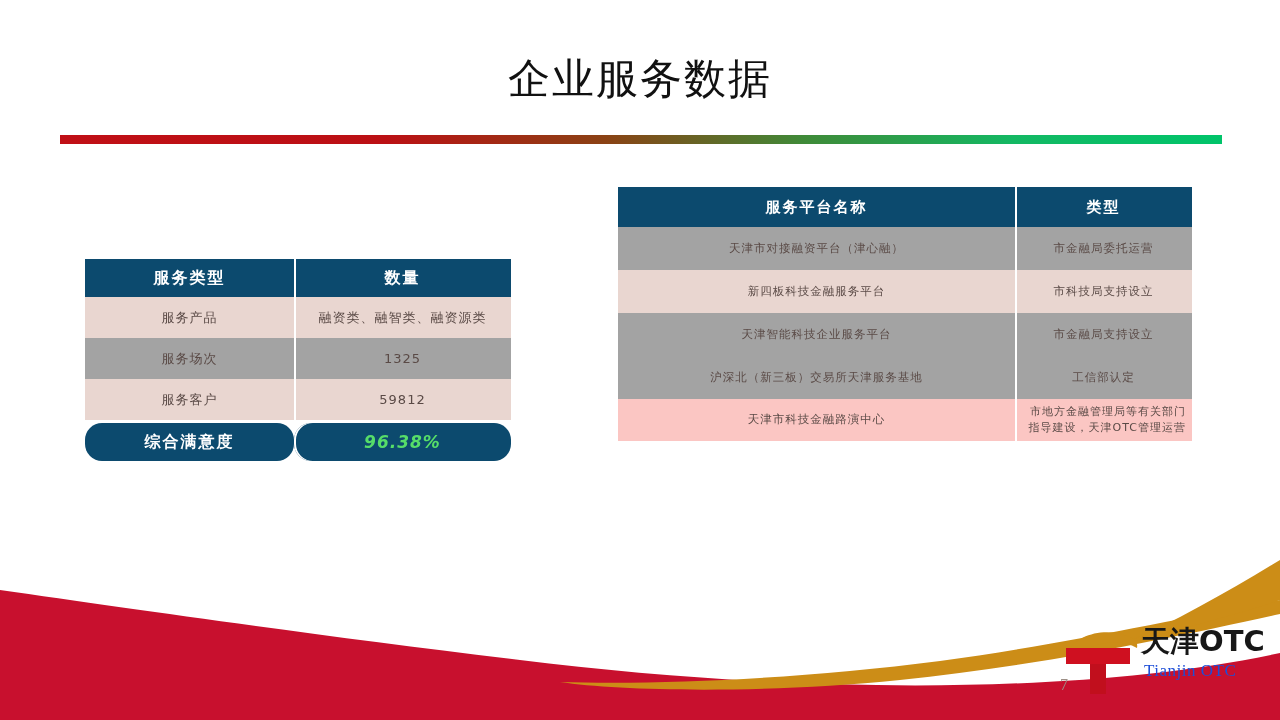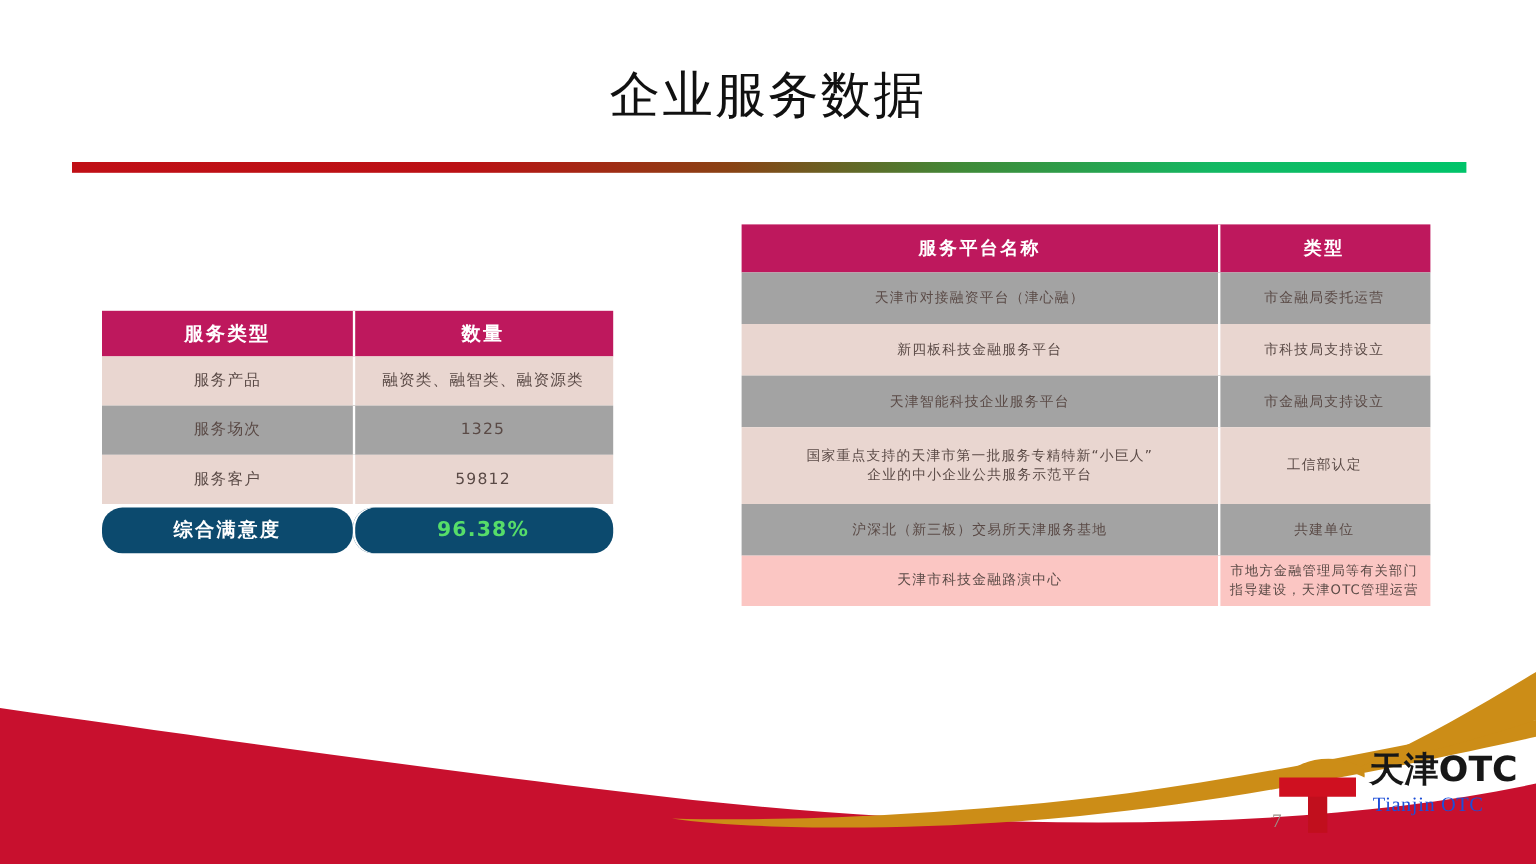--- a/index.html
+++ b/index.html
@@ -58,34 +58,34 @@
     font-family: "DejaVu Sans", "Liberation Sans", sans-serif;
   }
   .ps-table td, .ps-table th {
     border: 0;
     padding: 0 6px;
     text-align: center;
     vertical-align: middle;
     line-height: 1.35;
   }
   .hdr {
-    background: #be185d;
+    background: #0c4a6e;
     color: #ffffff;
     font-weight: bold;
   }
   .row-a { background: #e9d6d0; color: #5a4a46; }
   .row-b { background: #a3a3a3; color: #5a4a46; }
   .row-hl { background: #fbc6c3; color: #5a4a46; }
   .foot {
     background: #0c4a6e;
     color: #ffffff;
     font-weight: bold;
     border-radius: 17px;
   }
-  .foot-value { color: #56dd69; font-weight: bold; }
+  .foot-value { color: #56dd69; font-weight: bold; font-style: italic; }
   .vsep { box-shadow: inset 2px 0 0 0 #ffffff; }
 
   
   #table-left { left: 85px; top: 259px; width: 426px; }
   #table-left .c1 { width: 209px; }
   #table-left .c2 { width: 217px; }
   #table-left .hdr { height: 38px; font-size: 16px; letter-spacing: 2px; }
   #table-left .body-cell { height: 41px; font-size: 13px; letter-spacing: 1px; }
   #table-left .foot { height: 38px; font-size: 16px; letter-spacing: 2px; }
   #table-left .foot-value { font-size: 17px; letter-spacing: 1px; }
@@ -93,21 +93,21 @@
 
   
   #table-right { left: 618px; top: 187px; width: 574px; }
   #table-right .c1 { width: 397px; }
   #table-right .c2 { width: 177px; }
   #table-right .hdr { height: 40px; font-size: 15px; letter-spacing: 2px; }
   #table-right .body-cell { font-size: 11.5px; letter-spacing: 1px; }
   #table-right .r-norm { height: 43px; }
   #table-right .r-tall { height: 64px; }
   #table-right .r-last { height: 42px; }
-  #table-right .type-2line { font-size: 11px; line-height: 1.5; }
+  #table-right .type-2line { font-size: 11px; line-height: 1.5; text-align: right; }
 
   
   .deco {
     position: absolute;
     left: 0;
     top: 0;
     width: 1280px;
     height: 720px;
     pointer-events: none;
   }
@@ -215,29 +215,22 @@
       </tr>
       <tr>
         <td class="row-a body-cell r-norm">新四板科技金融服务平台</td>
         <td class="row-a body-cell r-norm vsep">市科技局支持设立</td>
       </tr>
       <tr>
         <td class="row-b body-cell r-norm">天津智能科技企业服务平台</td>
         <td class="row-b body-cell r-norm vsep">市金融局支持设立</td>
       </tr>
       <tr>
-        <td class="row-a body-cell r-tall">
-          <div>国家重点支持的天津市第一批服务专精特新“小巨人”</div>
-          <div>企业的中小企业公共服务示范平台</div>
-        </td>
-        <td class="row-a body-cell r-tall vsep">工信部认定</td>
-      </tr>
-      <tr>
         <td class="row-b body-cell r-norm">沪深北（新三板）交易所天津服务基地</td>
-        <td class="row-b body-cell r-norm vsep">共建单位</td>
+        <td class="row-b body-cell r-norm vsep">工信部认定</td>
       </tr>
       <tr>
         <td class="row-hl body-cell r-last">天津市科技金融路演中心</td>
         <td class="row-hl body-cell r-last vsep type-2line">
           <div>市地方金融管理局等有关部门</div>
           <div>指导建设，天津OTC管理运营</div>
         </td>
       </tr>
     </tbody>
   </table>

